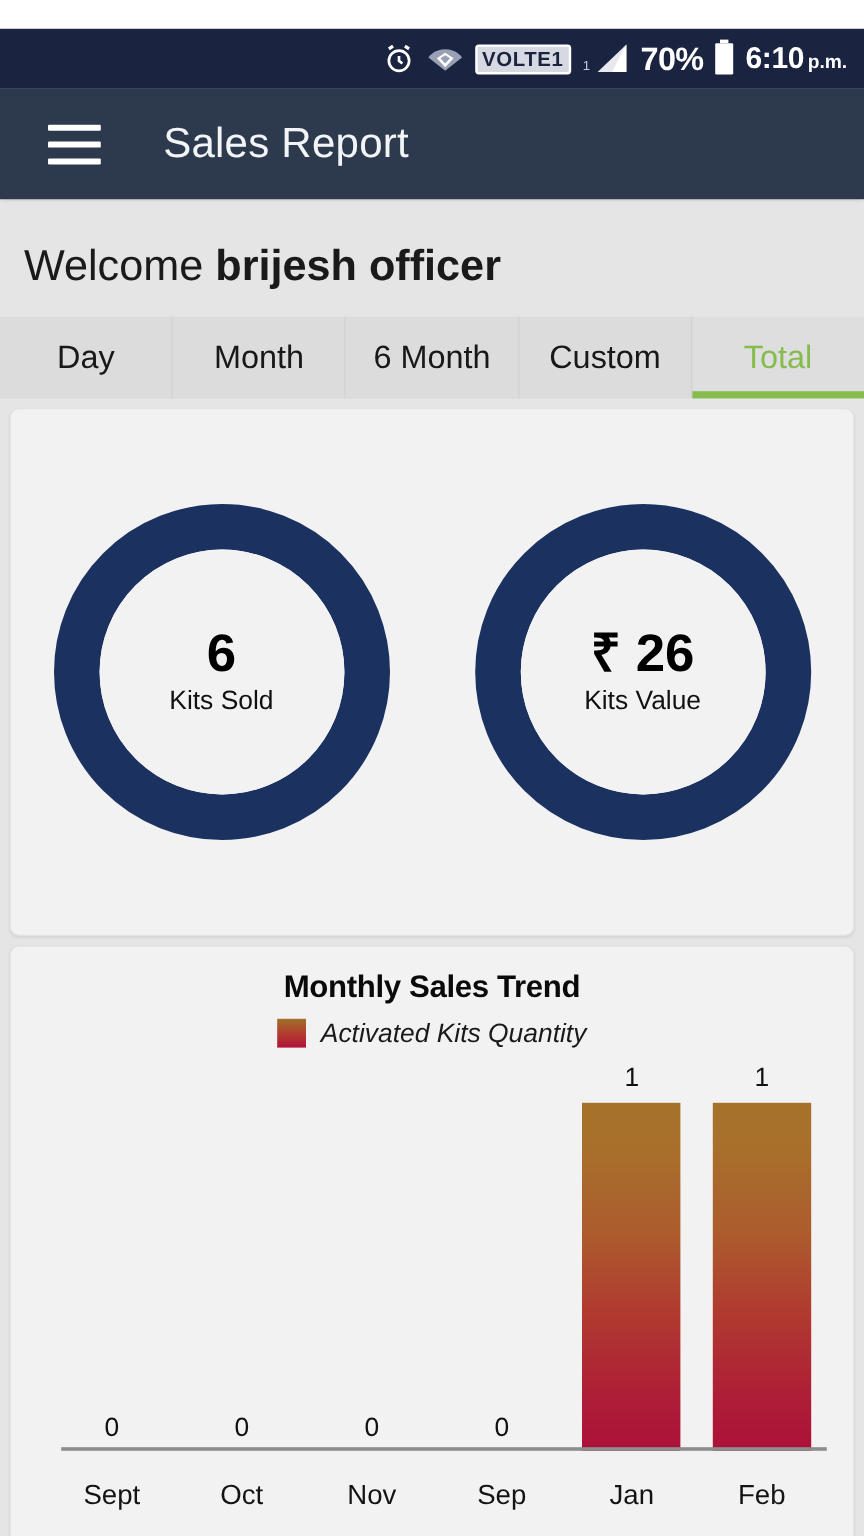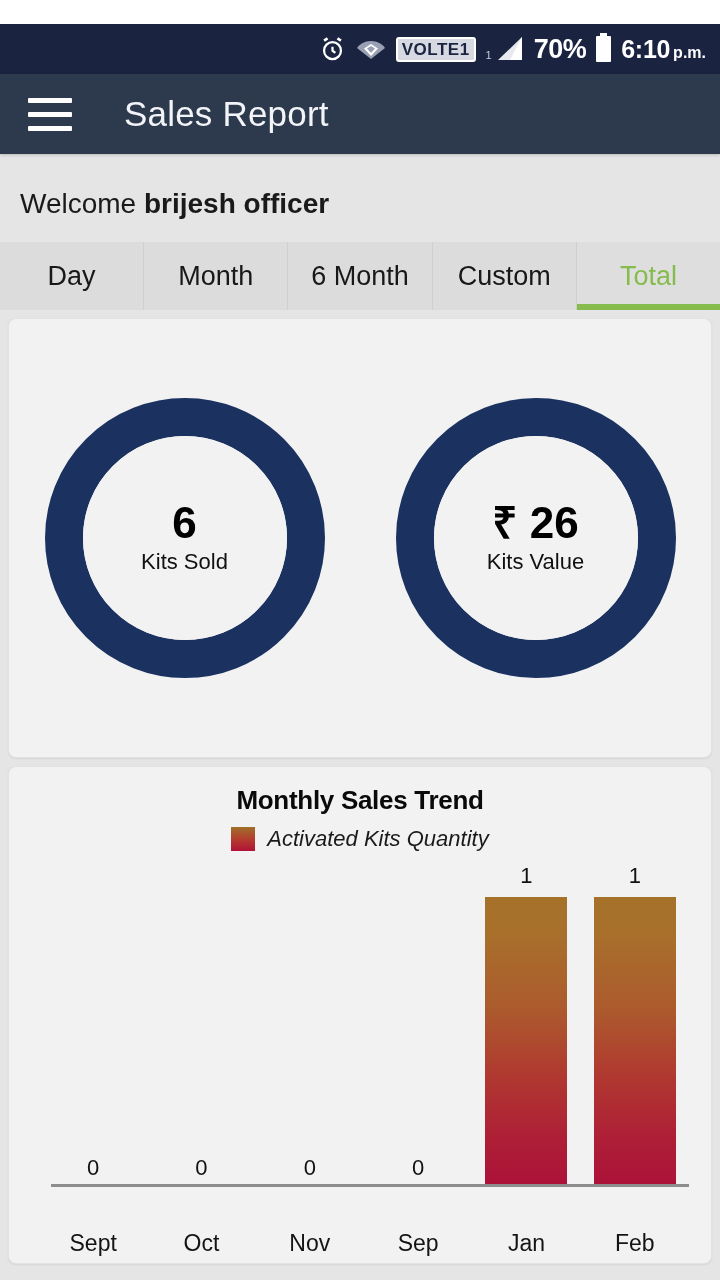--- a/index.html
+++ b/index.html
@@ -25,30 +25,30 @@
   .sig-num { font-size:11px; color:#c9ccd8; line-height:1; padding-bottom:1px; }
   .battery-pct { font-size:27px; font-weight:bold; letter-spacing:-.5px; }
   .batt { width:15px; height:26px; border:0; background:#ffffff; border-radius:1px; position:relative; }
   .batt:before { content:""; position:absolute; top:-3px; left:4px; width:7px; height:3px; background:#ffffff; }
   .clock-time { font-size:25px; font-weight:bold; letter-spacing:-.3px; }
   .clock-ampm { font-size:16px; font-weight:bold; margin-left:3px; }
   .time-wrap { display:flex; align-items:baseline; }
 
   
   .appbar {
-    height:80px; background:#2d3a4d; display:flex; align-items:center;
-    padding-left:28px; gap:52px; box-shadow:0 1px 3px rgba(0,0,0,.2);
+    height:92px; background:#2d3a4d; display:flex; align-items:center;
+    padding-left:40px; gap:52px; box-shadow:0 1px 3px rgba(0,0,0,.2);
   }
   .hamburger { width:44px; display:flex; flex-direction:column; gap:9px; cursor:pointer; }
   .hamburger span { display:block; height:5px; background:#ffffff; border-radius:1px; }
   .appbar-title { color:#f2f4f7; font-size:35px; font-weight:400; letter-spacing:.2px; }
 
   
   .welcome {
-    padding:34px 0 22px 20px; font-size:28px; color:#1a1a1a; font-weight:400;
+    padding:34px 0 22px 20px; font-size:36px; color:#1a1a1a; font-weight:400;
   }
   .welcome b { font-weight:bold; }
 
   
   .tabs { display:flex; height:68px; background:#dcdcdc; width:100%; }
   .tab {
     flex:1; display:flex; align-items:center; justify-content:center;
     font-size:27px; color:#181818; position:relative; cursor:pointer;
     border-right:1px solid #cfcfcf; background:#dcdcdc;
   }
@@ -93,21 +93,21 @@
   .bars { position:absolute; inset:0; display:flex; align-items:flex-end; }
   .bar-slot { flex:1; height:100%; position:relative; display:flex; align-items:flex-end; justify-content:center; }
   .bar {
     width:82px;
     background:linear-gradient(180deg,#a5722a 0%,#a8702b 12%,#ac5b2d 38%,#b03830 62%,#ae2036 82%,#ac1139 100%);
   }
   .bar-value {
     position:absolute; left:0; right:0; text-align:center; font-size:22px; color:#111111;
   }
   .axis-line { position:absolute; left:12px; right:0; bottom:0; height:3px; background:#8d8d8d; }
-  .xlabels { position:absolute; left:30px; right:22px; bottom:6px; display:flex;align-items:center; }
+  .xlabels { position:absolute; left:30px; right:22px; bottom:26px; display:flex;align-items:center; }
   .xlabel { flex:1; text-align:center; font-size:23px; color:#141414; }
 </style>
 </head>
 <body>
 
 <div class="screen">
 
   <div class="statusbar">
     <span class="sb-icon">
       <svg width="27" height="27" viewBox="0 0 24 24" fill="none" stroke="#ffffff" stroke-width="2">

